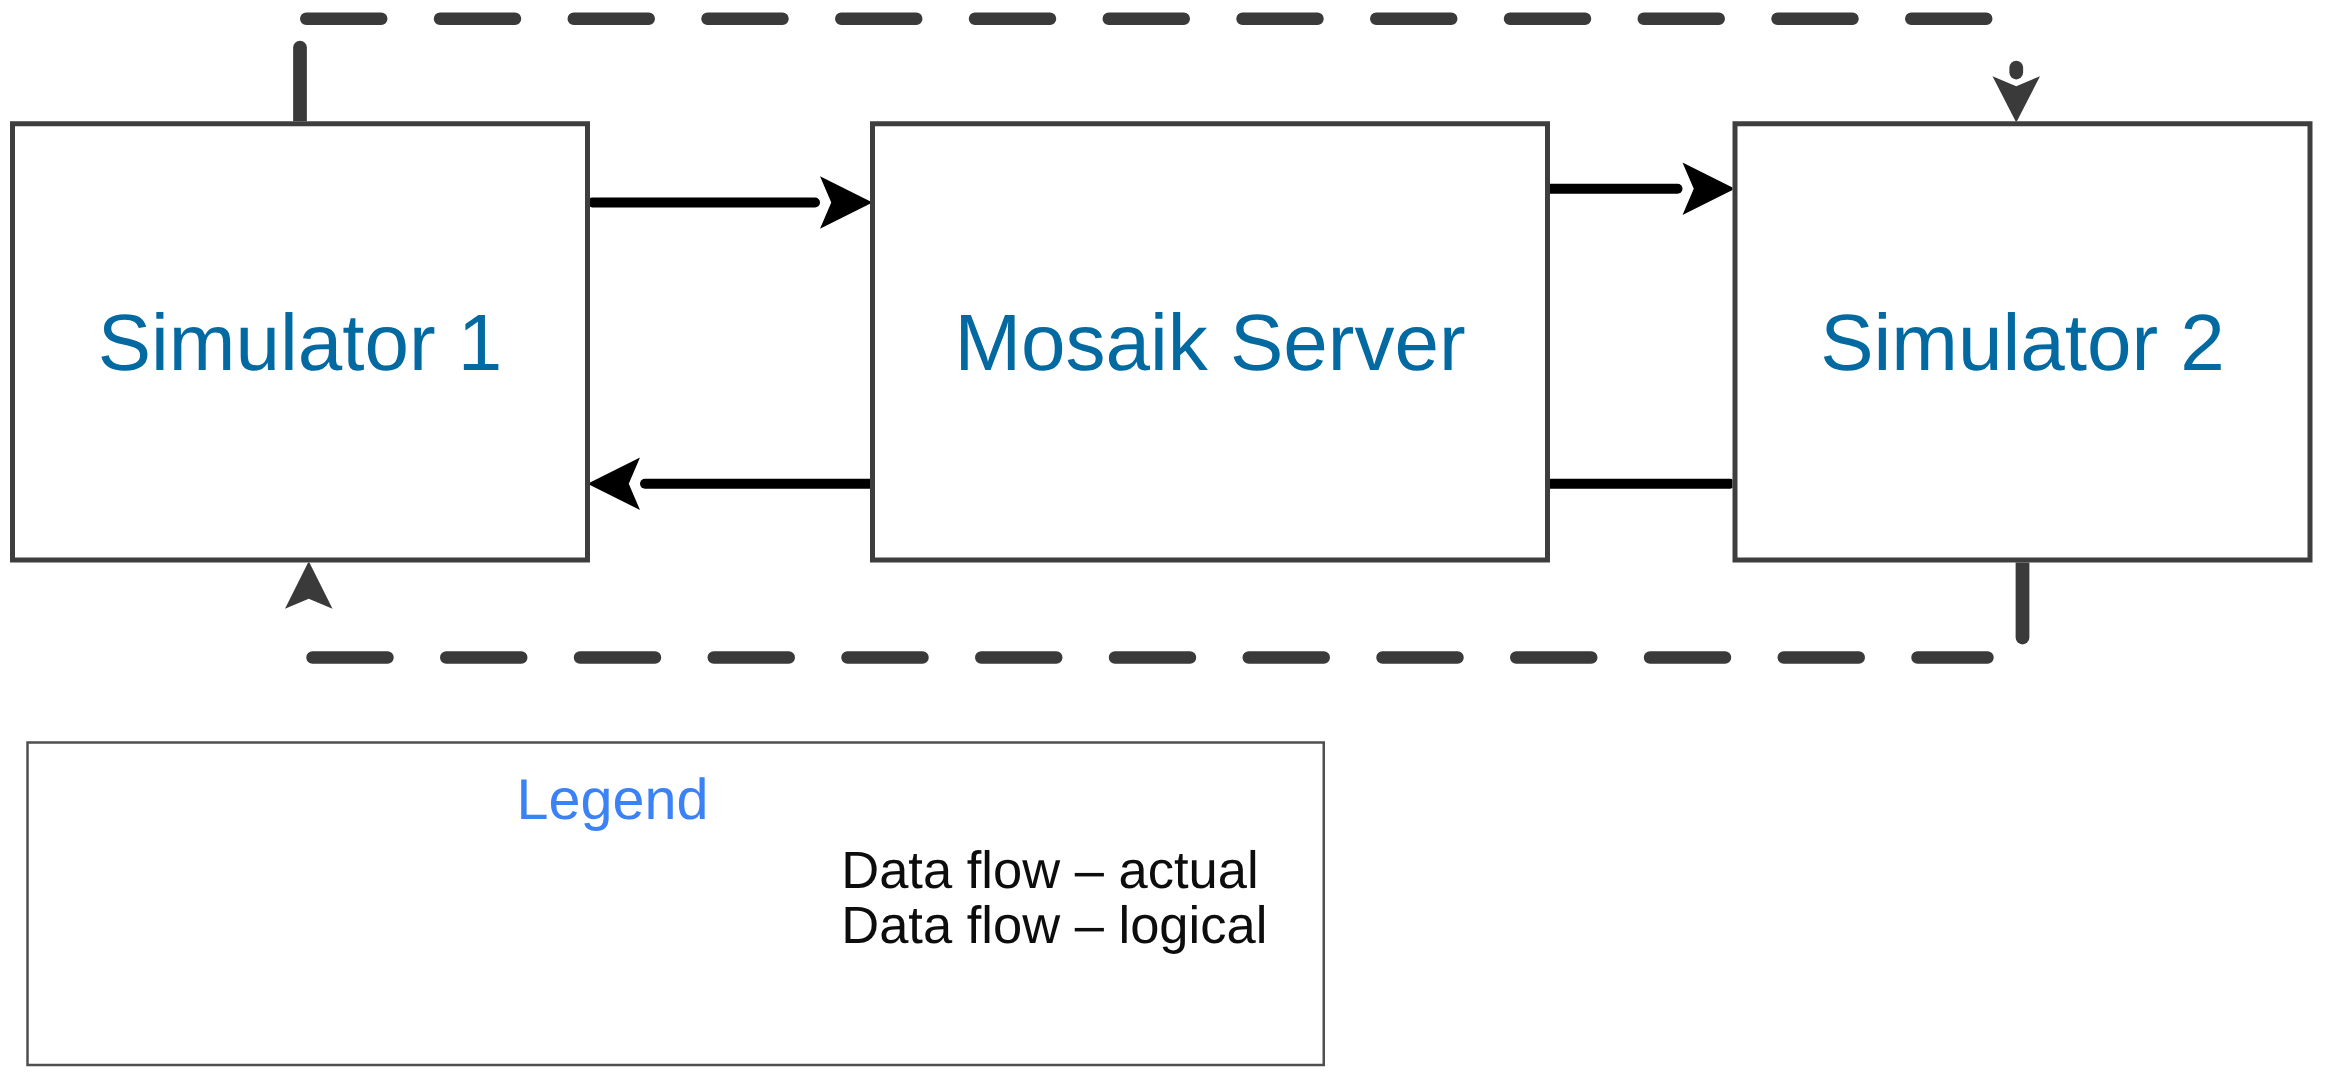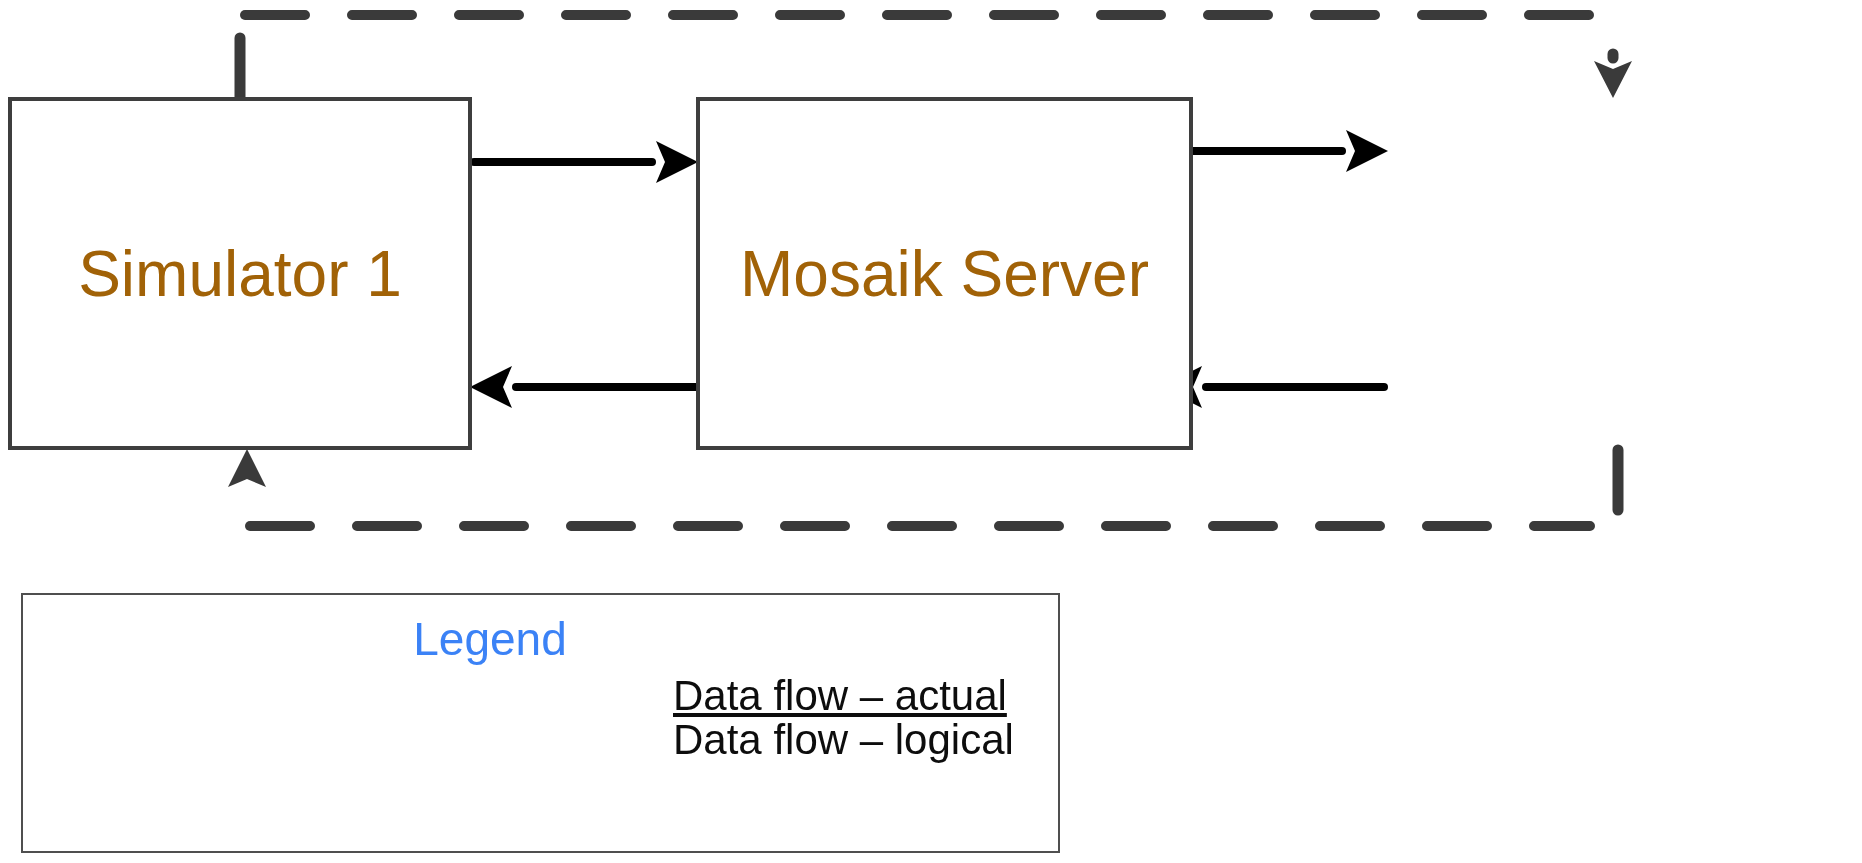--- a/index.html
+++ b/index.html
@@ -17,27 +17,27 @@
     width: 1862px; height: 863px;
   }
   .node {
     position: absolute;
     box-sizing: border-box;
     border: 4px solid #3e3e3e;
     background: #ffffff;
     display: flex;
     align-items: center;
     justify-content: center;
-    color: #a16207;
+    color: #0369a1;
     font-size: 64px;
     letter-spacing: 0px;
     white-space: nowrap;
   }
   .node-sim1   { left: 8px;    top: 97px; width: 464px; height: 353px; }
-  .node-mosaik { left: 696px;  top: 97px; width: 497px; height: 353px; }
+  .node-mosaik { left: 696px;  top: 97px; width: 544px; height: 353px; }
   .node-sim2   { left: 1386px; top: 97px; width: 464px; height: 353px; }
   .legend-box {
     position: absolute;
     box-sizing: border-box;
     left: 21px; top: 593px;
     width: 1039px; height: 260px;
     border: 2px solid #4f4f4f;
     background: #ffffff;
   }
   .legend-title {
@@ -51,21 +51,21 @@
   .legend-label {
     position: absolute;
     left: 673px;
     width: 400px;
     height: 44px;
     line-height: 44px;
     font-size: 42px;
     color: #0d0d0d;
     white-space: nowrap;
   }
-  .legend-label-actual  { top: 674px; text-decoration: underline; }
+  .legend-label-actual  { top: 674px; }
   .legend-label-logical { top: 718px; }
 </style>
 </head>
 <body>
 
 <div class="canvas">
 
   <svg class="wires" viewBox="0 0 1862 863" xmlns="http://www.w3.org/2000/svg">
 
     <line x1="245" y1="15" x2="1608" y2="15" stroke="#3a3a3a" stroke-width="10" stroke-linecap="round" stroke-dasharray="60 47"></line>
@@ -94,20 +94,23 @@
   </svg>
 
   <div class="node node-sim1">
     <span>Simulator 1</span>
   </div>
 
   <div class="node node-mosaik">
     <span>Mosaik Server</span>
   </div>
 
+  <div class="node node-sim2">
+    <span>Simulator 2</span>
+  </div>
 
   <div class="legend-box"></div>
 
   <div class="legend-title">Legend</div>
 
   <div class="legend-label legend-label-actual">Data flow – actual</div>
 
   <div class="legend-label legend-label-logical">Data flow – logical</div>
 
 </div>

